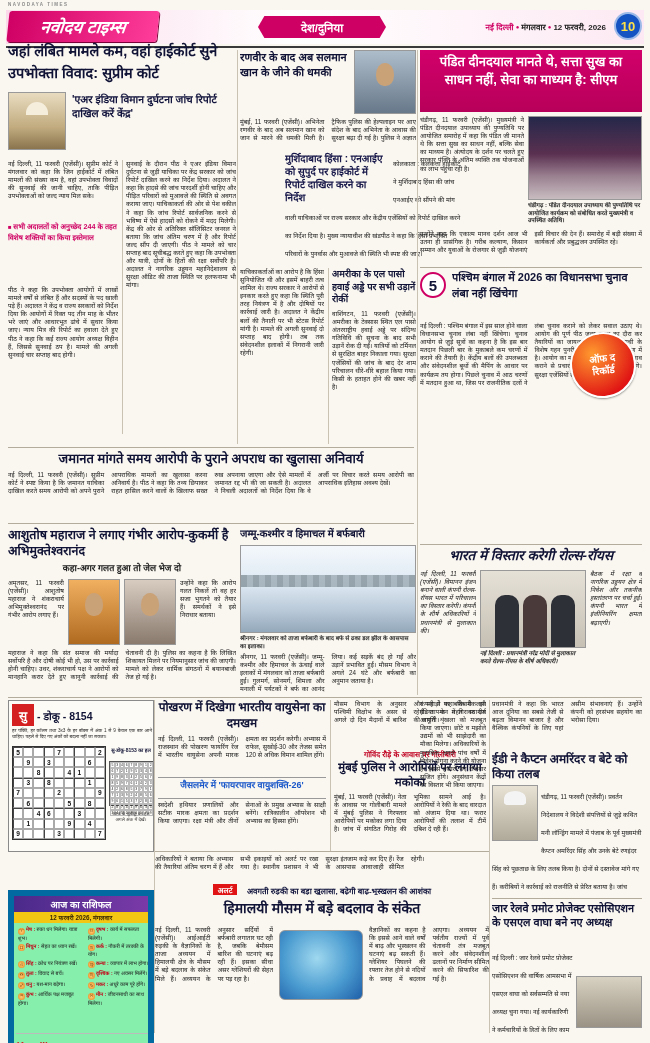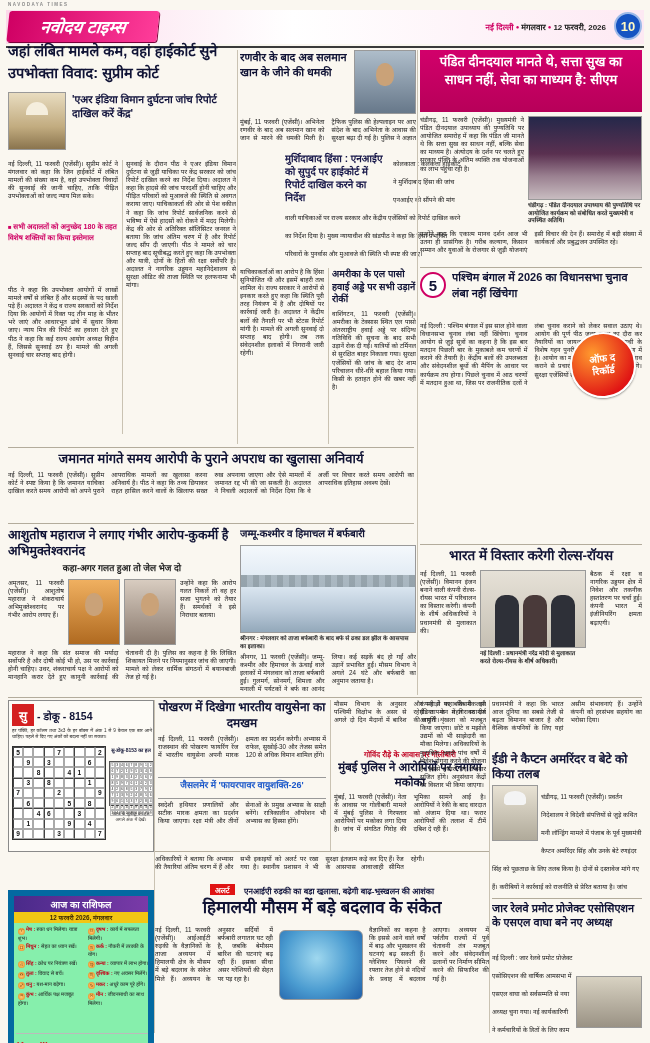--- a/index.html
+++ b/index.html
@@ -16,21 +16,21 @@
 .vrule{position:absolute;width:1px;background:#c9c2b2;}
 .hrule{position:absolute;height:1px;background:#b3ac9c;}
 
 .masthead{background:linear-gradient(90deg,#fbd9ea,#ffffff 45%,#fde9f3);}
 .slugline{font-size:4.5px;letter-spacing:1.5px;color:#8a8a8a;font-weight:700;}
 .logo-block{position:absolute;left:2px;top:1px;width:150px;height:31px;background:linear-gradient(100deg,#cf0063,#ff3d9a);color:#fff;font-style:italic;font-weight:800;font-size:17px;display:flex;align-items:center;justify-content:center;border-radius:3px;transform:skewX(-6deg);box-shadow:1px 1px 0 #7a0038;}
 .ribbon{position:absolute;left:252px;top:6px;width:128px;height:22px;background:#cf0063;color:#fff;font-weight:800;font-size:11.5px;display:flex;align-items:center;justify-content:center;clip-path:polygon(5% 0,95% 0,100% 50%,95% 100%,5% 100%,0 50%);}
 .dateline{position:absolute;right:38px;top:11px;font-size:8px;font-weight:700;color:#222;white-space:nowrap;}
 .city{color:#cf0063;}
 .sep{color:#cf0063;font-size:6px;vertical-align:1px;padding:0 2px;}
-.page-badge{position:absolute;right:2px;top:2px;width:28px;height:28px;border-radius:50%;background:#1553c2;color:#fef9c3;font-weight:800;font-size:13px;display:flex;align-items:center;justify-content:center;border:2px solid #9db9e8;}
+.page-badge{position:absolute;right:2px;top:2px;width:28px;height:28px;border-radius:50%;background:#1553c2;color:#fde047;font-weight:800;font-size:13px;display:flex;align-items:center;justify-content:center;border:2px solid #9db9e8;}
 
 .photo{position:absolute;background:#b8b0a0;overflow:hidden;border:1px solid #999;}
 .ph-sc{background:linear-gradient(180deg,#e8dcc0 0%,#c2ac80 60%,#8a744e 100%);}
 .dome{position:absolute;left:50%;top:16%;width:22px;height:13px;margin-left:-11px;background:#f5eedd;border-radius:11px 11px 0 0;}
 .ph-port{background:linear-gradient(180deg,#aebdca 0%,#67788a 100%);}
 .face{position:absolute;left:50%;top:20%;width:18px;height:23px;margin-left:-9px;background:#caa278;border-radius:50% 50% 45% 45%;}
 .ph-conf{background:linear-gradient(180deg,#25284a 0%,#5a3050 45%,#9a8090 72%,#c8bcc0 100%);}
 .ph-snow{background:linear-gradient(180deg,#f4f8fc 0%,#dde8f2 45%,#b9c9d8 75%,#93a8ba 100%);}
 .trees{position:absolute;left:0;right:0;top:34%;height:12px;background:repeating-linear-gradient(90deg,#5a6a72 0 6px,#7e8e98 6px 12px);opacity:.55;}
 .ph-meet{background:linear-gradient(180deg,#e6e1d7 0%,#c6c0b4 100%);}
@@ -86,36 +86,37 @@
 
   <div class="abs slugline" style="left:8px;top:2px;width:200px;height:8px;">NAVODAYA TIMES</div>
   <div class="abs" style="left:588px;top:2px;width:50px;height:7px;">
     
   </div>
 
   <div class="abs masthead" style="left:6px;top:10px;width:638px;height:34px;">
     <div class="logo-block">
         <span>नवोदय टाइम्स</span>
       </div>
+    <div class="ribbon">देश/दुनिया</div>
     <div class="dateline">
       <span class="city">नई दिल्ली</span><span class="sep">●</span><span>मंगलवार</span><span class="sep">●</span><span>12 फरवरी, 2026</span>
     </div>
     <div class="page-badge">10</div>
   </div>
   <div class="hrule" style="left:6px;top:46px;width:638px;height:2px;background:#3a3a3a;"></div>
 
   <div class="abs" style="left:8px;top:40px;width:228px;height:394px;">
     <div class="headline" style="font-size:14.5px;line-height:22px;height:46px;">जहां लंबित मामले कम, वहां हाईकोर्ट सुने उपभोक्ता विवाद: सुप्रीम कोर्ट</div>
     <div class="photo ph-sc" style="left:0px;top:52px;width:58px;height:58px;">
       <div class="dome"></div>
     </div>
     <div style="position:absolute;left:64px;top:52px;width:164px;height:60px;font-weight:800;font-size:10.5px;line-height:14px;color:#12143d;overflow:hidden;">'एअर इंडिया विमान दुर्घटना जांच रिपोर्ट दाखिल करें केंद्र'</div>
     <div class="abs" style="left:0px;top:120px;width:110px;height:274px;">
       <div class="bodytx" style="height:60px;">नई दिल्ली, 11 फरवरी (एजेंसी)। सुप्रीम कोर्ट ने मंगलवार को कहा कि जिन हाईकोर्ट में लंबित मामलों की संख्या कम है, वहां उपभोक्ता विवादों की सुनवाई की जानी चाहिए, ताकि पीड़ित उपभोक्ताओं को जल्द न्याय मिल सके।</div>
-      <div class="highlight" style="height:62px;overflow:hidden;margin:2px 0;">सभी अदालतों को अनुच्छेद 180 के तहत विशेष शक्तियों का किया इस्तेमाल</div>
+      <div class="highlight" style="height:62px;overflow:hidden;margin:2px 0;">सभी अदालतों को अनुच्छेद 244 के तहत विशेष शक्तियों का किया इस्तेमाल</div>
       <div class="bodytx" style="height:146px;">पीठ ने कहा कि उपभोक्ता आयोगों में लाखों मामले वर्षों से लंबित हैं और सदस्यों के पद खाली पड़े हैं। अदालत ने केंद्र व राज्य सरकारों को निर्देश दिया कि आयोगों में रिक्त पद तीन माह के भीतर भरे जाएं और आधारभूत ढांचे में सुधार किया जाए। न्याय मित्र की रिपोर्ट का हवाला देते हुए पीठ ने कहा कि कई राज्य आयोग अध्यक्ष विहीन हैं, जिससे सुनवाई ठप है। मामले की अगली सुनवाई चार सप्ताह बाद होगी।</div>
     </div>
     <div class="vrule" style="left:114px;top:120px;height:274px;"></div>
     <div class="abs bodytx" style="left:118px;top:120px;width:110px;height:274px;">सुनवाई के दौरान पीठ ने एअर इंडिया विमान दुर्घटना से जुड़ी याचिका पर केंद्र सरकार को जांच रिपोर्ट दाखिल करने का निर्देश दिया। अदालत ने कहा कि हादसे की जांच पारदर्शी होनी चाहिए और पीड़ित परिवारों को मुआवजे की स्थिति से अवगत कराया जाए। याचिकाकर्ता की ओर से पेश वकील ने कहा कि जांच रिपोर्ट सार्वजनिक करने से भविष्य में ऐसे हादसों को रोकने में मदद मिलेगी। केंद्र की ओर से अतिरिक्त सॉलिसिटर जनरल ने बताया कि जांच अंतिम चरण में है और रिपोर्ट जल्द सौंप दी जाएगी। पीठ ने मामले को चार सप्ताह बाद सूचीबद्ध करते हुए कहा कि उपभोक्ता और यात्री, दोनों के हितों की रक्षा सर्वोपरि है। अदालत ने नागरिक उड्डयन महानिदेशालय से सुरक्षा ऑडिट की ताजा स्थिति पर हलफनामा भी मांगा।</div>
   </div>
 
   <div class="abs" style="left:240px;top:50px;width:176px;height:64px;">
     <div class="headline" style="font-size:11px;line-height:14.5px;width:112px;height:64px;">रणवीर के बाद अब सलमान खान के जीने की धमकी</div>
     <div class="photo ph-port" style="left:114px;top:0px;width:62px;height:64px;">
       <div class="face"></div>
@@ -148,21 +149,21 @@
     <div class="numcirc abs" style="left:0px;top:2px;width:26px;height:26px;overflow:hidden;">5</div>
     <div class="headline" style="position:absolute;left:32px;top:0px;width:190px;height:47px;font-size:11px;line-height:15.5px;">पश्चिम बंगाल में 2026 का विधानसभा चुनाव लंबा नहीं खिंचेगा</div>
     <div class="abs bodytx cols2" style="left:0px;top:52px;width:222px;height:218px;">नई दिल्ली : पश्चिम बंगाल में इस साल होने वाला विधानसभा चुनाव लंबा नहीं खिंचेगा। चुनाव आयोग से जुड़े सूत्रों का कहना है कि इस बार मतदान पिछली बार के मुकाबले कम चरणों में कराने की तैयारी है। केंद्रीय बलों की उपलब्धता और संवेदनशील बूथों की मैपिंग के आधार पर कार्यक्रम तय होगा। पिछले चुनाव में आठ चरणों में मतदान हुआ था, जिस पर राजनीतिक दलों ने लंबा चुनाव कराने को लेकर सवाल उठाए थे। आयोग की पूर्ण पीठ जल्द राज्य का दौरा कर तैयारियों का जायजा लेगी। मतदाता सूची के विशेष गहन पुनरीक्षण का काम अंतिम चरण में है। आयोग का मानना है कि कम चरणों में चुनाव कराने से प्रचार खर्च और तनाव, दोनों घटेंगे। सुरक्षा एजेंसियों से भी रिपोर्ट मांगी गई है।</div>
     <div class="offrec abs" style="left:150px;top:62px;width:66px;height:66px;">
       <div>ऑफ द</div>
       <div>रिकॉर्ड</div>
     </div>
   </div>
   <div class="hrule" style="left:420px;top:544px;width:222px;"></div>
 
-  <div class="abs" style="left:420px;top:546px;width:222px;height:148px;">
+  <div class="abs" style="left:420px;top:546px;width:222px;height:148px;font-style:italic;">
     <div class="headline center" style="font-size:13.5px;line-height:19px;height:20px;">भारत में विस्तार करेगी रोल्स-रॉयस</div>
     <div class="abs bodytx" style="left:0px;top:24px;width:56px;height:124px;">नई दिल्ली, 11 फरवरी (एजेंसी)। विमानन इंजन बनाने वाली कंपनी रोल्स-रॉयस भारत में परिचालन का विस्तार करेगी। कंपनी के शीर्ष अधिकारियों ने प्रधानमंत्री से मुलाकात की।</div>
     <div class="photo ph-meet" style="left:60px;top:24px;width:106px;height:78px;">
       <div class="fig" style="left:14px;"></div>
       <div class="fig" style="left:42px;background:#4a3a3a;"></div>
       <div class="fig" style="left:70px;"></div>
     </div>
     <div class="abs cap" style="left:60px;top:104px;width:106px;height:30px;">नई दिल्ली : प्रधानमंत्री नरेंद्र मोदी से मुलाकात करते रोल्स-रॉयस के शीर्ष अधिकारी।</div>
     <div class="abs bodytx" style="left:170px;top:24px;width:52px;height:124px;">बैठक में रक्षा व नागरिक उड्डयन क्षेत्र में निवेश और तकनीक हस्तांतरण पर चर्चा हुई। कंपनी भारत में इंजीनियरिंग क्षमता बढ़ाएगी।</div>
   </div>
@@ -411,23 +412,23 @@
     <div class="abs" style="left:0px;top:44px;width:150px;height:86px;">
       <div class="photo ph-group" style="position:relative;float:right;width:66px;height:52px;margin:30px 0 0 3px;"></div>
       <span class="bodytx">नई दिल्ली : जार रेलवे प्रमोट प्रोजेक्ट एसोसिएशन की वार्षिक आमसभा में एसएल वाघा को सर्वसम्मति से नया अध्यक्ष चुना गया। नई कार्यकारिणी ने कर्मचारियों के हितों के लिए काम करने का संकल्प लिया। इस मौके पर वरिष्ठ पदाधिकारी मौजूद रहे।</span>
     </div>
   </div>
 
   <div class="hrule" style="left:155px;top:851px;width:334px;"></div>
   <div class="abs bodytx cols4" style="left:155px;top:855px;width:334px;height:22px;">अधिकारियों ने बताया कि अभ्यास की तैयारियां अंतिम चरण में हैं और सभी इ‍काइयों को अलर्ट पर रखा गया है। स्थानीय प्रशासन ने भी सुरक्षा इंतजाम कड़े कर दिए हैं। रेंज के आसपास आवाजाही सीमित रहेगी।</div>
   <div class="abs" style="left:155px;top:880px;width:334px;height:15px;text-align:center;">
     <span class="alertbox">अलर्ट</span>
-    <span class="kicker" style="margin-left:5px;">एनआईएी रुड़की का बड़ा खुलासा, बढ़ेगी बाढ़-भूस्खलन की आशंका</span>
-  </div>
-  <div class="abs headline center" style="left:155px;top:897px;width:334px;height:25px;font-size:17px;line-height:22px;">हिमालयी मौसम में बड़े बदलाव के संकेत</div>
+    <span class="kicker" style="margin-left:5px;">अवगती रुड़की का बड़ा खुलासा, बढ़ेगी बाढ़-भूस्खलन की आशंका</span>
+  </div>
+  <div class="abs headline center" style="left:155px;top:897px;width:334px;height:25px;font-size:14px;line-height:22px;">हिमालयी मौसम में बड़े बदलाव के संकेत</div>
   <div class="abs" style="left:155px;top:926px;width:334px;height:106px;">
     <div class="abs bodytx cols2" style="left:0px;top:0px;width:118px;height:106px;">नई दिल्ली, 11 फरवरी (एजेंसी)। आईआईटी रुड़की के वैज्ञानिकों के ताजा अध्ययन में हिमालयी क्षेत्र के मौसम में बड़े बदलाव के संकेत मिले हैं। अध्ययन के अनुसार सर्दियों में बर्फबारी लगातार घट रही है, जबकि बेमौसम बारिश की घटनाएं बढ़ रही हैं। इसका सीधा असर ग्लेशियरों की सेहत पर पड़ रहा है।</div>
     <div class="photo ph-map" style="left:124px;top:4px;width:84px;height:70px;"></div>
     <div class="abs bodytx cols2" style="left:214px;top:0px;width:120px;height:106px;">वैज्ञानिकों का कहना है कि इससे आने वाले वर्षों में बाढ़ और भूस्खलन की घटनाएं बढ़ सकती हैं। ग्लेशियर पिघलने की रफ्तार तेज होने से नदियों के प्रवाह में बदलाव आएगा। अध्ययन में पर्वतीय राज्यों में पूर्व चेतावनी तंत्र मजबूत करने और संवेदनशील ढलानों पर निर्माण सीमित करने की सिफारिश की गई है।</div>
   </div>
 
   <div class="abs hbox" style="left:8px;top:856px;width:146px;height:178px;">
     <div class="hhead">आज का राशिफल</div>
     <div class="hdate">12 फरवरी 2026, मंगलवार</div>
     <div class="hlist">

